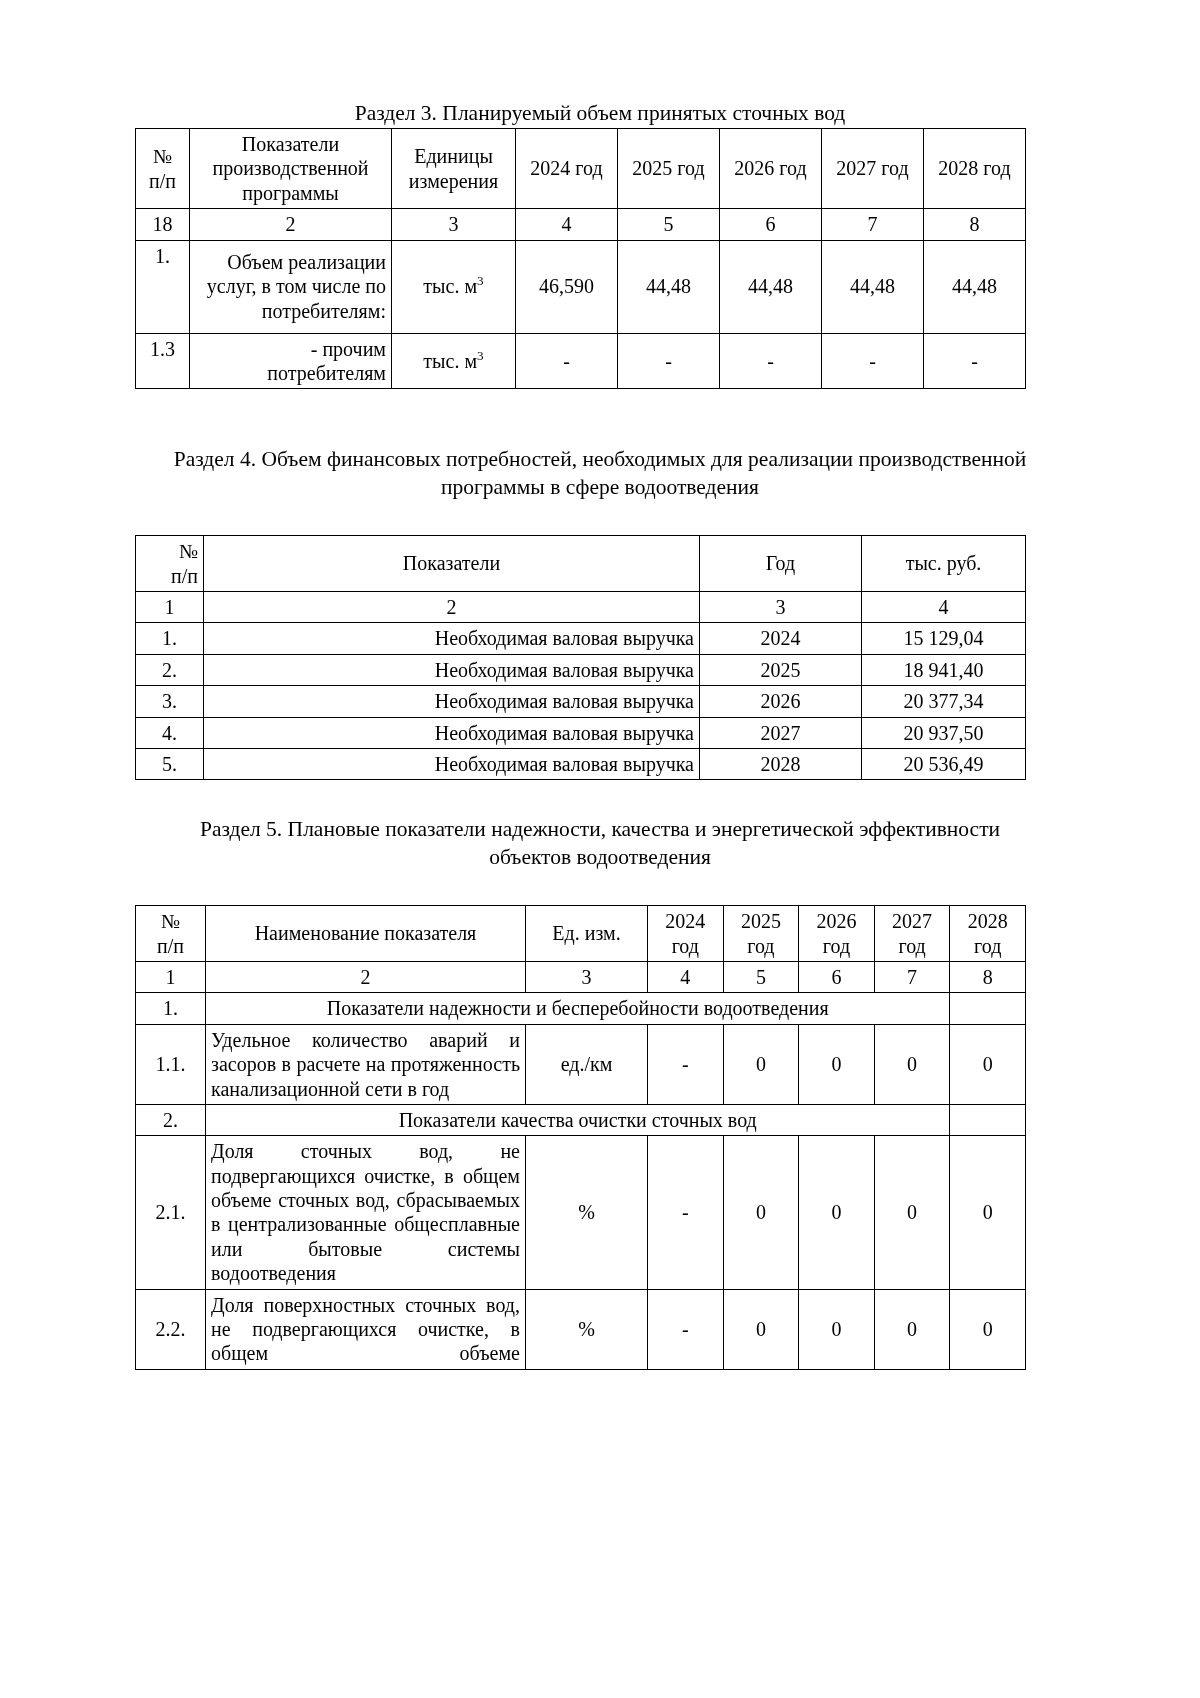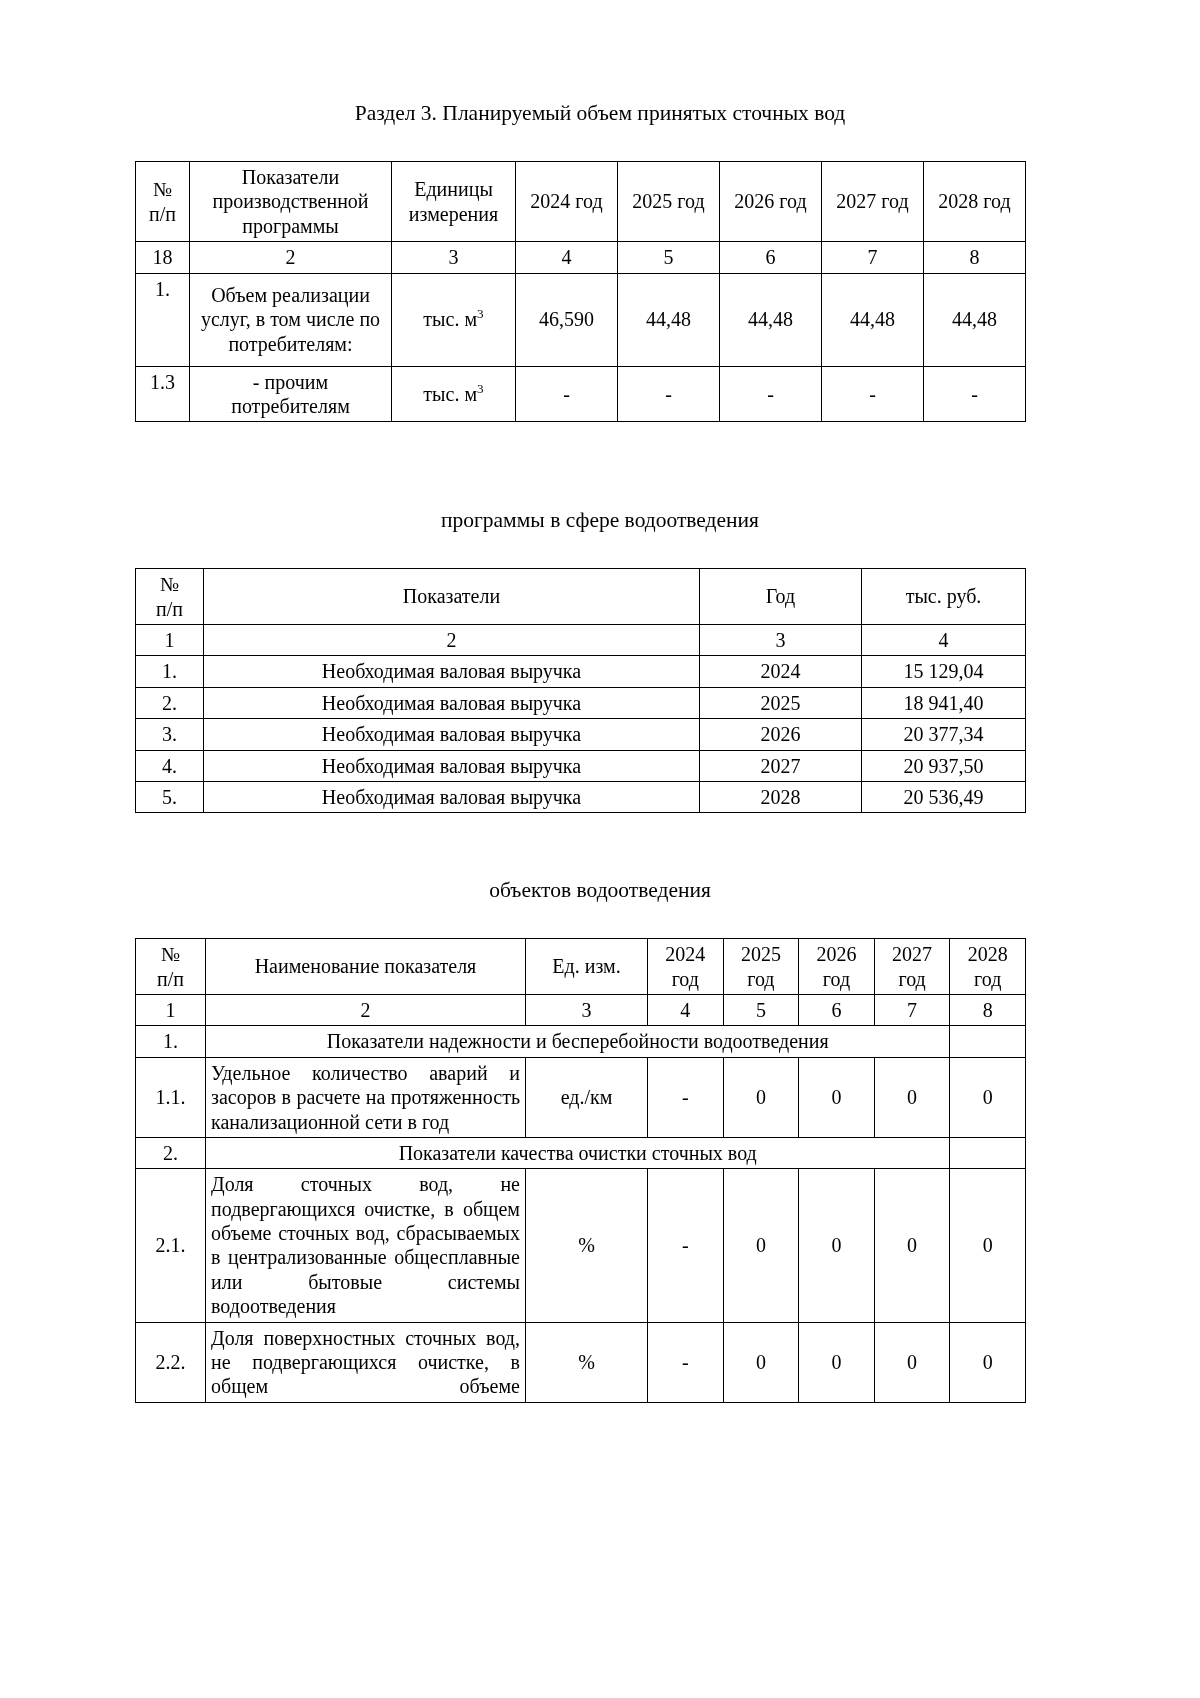--- a/index.html
+++ b/index.html
@@ -21,39 +21,39 @@
     box-sizing: border-box;
     padding: 100px 135px 0 135px;
     position: relative;
   }
   .section-heading {
     text-align: center;
     font-size: 21.5px;
     line-height: 1.30;
     margin: 0;
   }
-  .sec3-heading { margin-bottom: 33px; }
+  .sec3-heading { }
   .sec4-heading { margin-top: 0; margin-bottom: 33px; }
   .sec5-heading { margin-top: 0; margin-bottom: 33px; }
 
   table {
     border-collapse: collapse;
     width: 890px;
     table-layout: fixed;
   }
   table td, table th {
     border: 1.3px solid #000000;
     font-weight: normal;
     font-size: 20px;
     padding: 3px 5px;
     vertical-align: middle;
     line-height: 1.22;
   }
   .c { text-align: center; }
-  .l { text-align: center; }
+  .l { text-align: right; }
   .j { text-align: justify; text-align-last: justify; hyphens: none; }
   .j-last-left { text-align: justify; text-align-last: left; }
   .top { vertical-align: top; }
   sup { font-size: 0.66em; vertical-align: super; line-height: 0; }
 
   
   .gap-after-t3 { height: 57px; }
   .gap-after-t4 { height: 36px; }
 
   
@@ -149,21 +149,21 @@
         <td class="c">-</td>
         <td class="c">-</td>
         <td class="c">-</td>
       </tr>
     </tbody>
   </table>
 
   <div class="gap-after-t3"></div>
 
   <div class="section-heading sec4-heading">
-    <br>
+    <span>Раздел 4. Объем финансовых потребностей, необходимых для реализации производственной</span><br>
     <span>программы в сфере водоотведения</span>
   </div>
 
   <table class="t4">
     <colgroup>
       <col class="n">
         <col class="ind">
         <col class="yr">
         <col class="rub">
     </colgroup>
@@ -213,21 +213,21 @@
         <td class="l">Необходимая валовая выручка</td>
         <td class="c">2028</td>
         <td class="c">20 536,49</td>
       </tr>
     </tbody>
   </table>
 
   <div class="gap-after-t4"></div>
 
   <div class="section-heading sec5-heading">
-    <br>
+    <span>Раздел 5. Плановые показатели надежности, качества и энергетической эффективности</span><br>
     <span>объектов водоотведения</span>
   </div>
 
   <table class="t5">
     <colgroup>
       <col class="n">
         <col class="ind">
         <col class="un">
       <col class="yr">
         <col class="yr">

